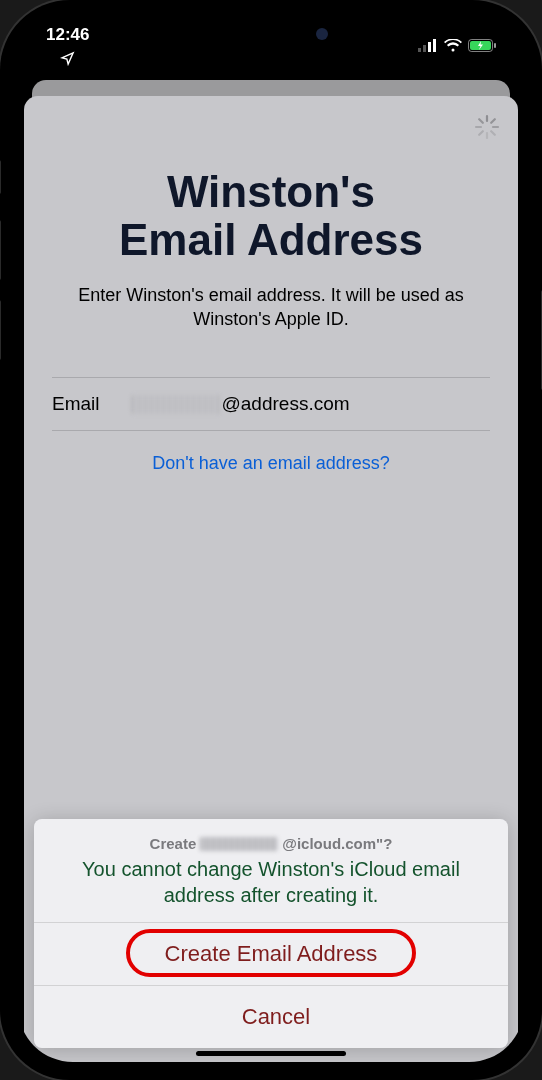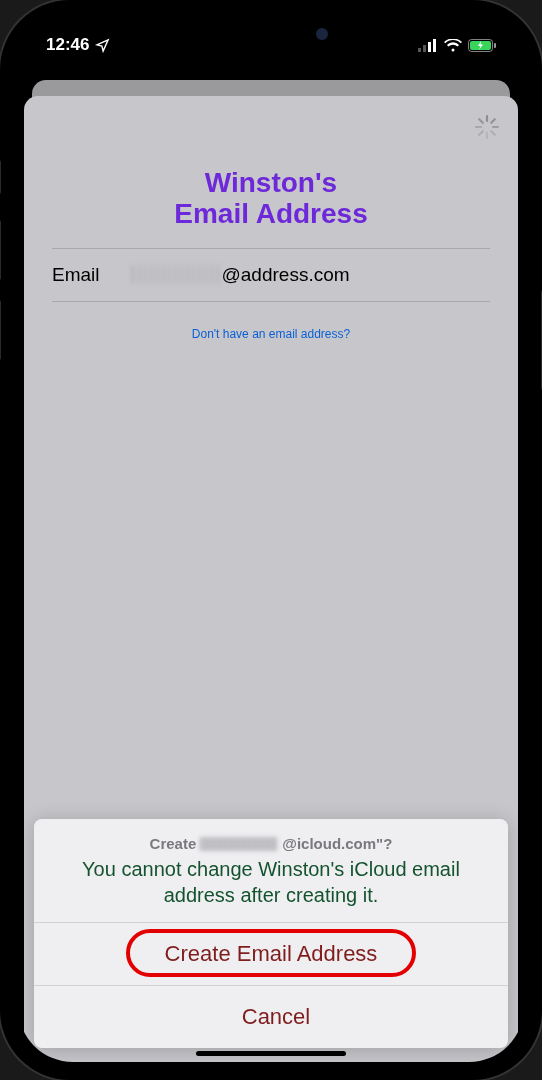--- a/index.html
+++ b/index.html
@@ -57,21 +57,21 @@
     height: 48px;
     display: flex;
     justify-content: space-between;
     align-items: center;
     padding: 6px 28px 0;
     color: #fff;
     font-size: 17px;
     font-weight: 600;
     z-index: 50;
   }
-  .status-left { display: flex; align-items: center; gap: 6px; }
+  .status-left { display: flex; align-items: center; gap: 6px; flex-direction: column; }
   .status-right { display: flex; align-items: center; gap: 6px; }
   .loc-icon svg, .sig-icon svg, .wifi-icon svg, .bat-icon svg { display: block; }
   .content {
     position: absolute;
     top: 48px;
     left: 0; right: 0; bottom: 0;
     background: #000;
   }
   .sheet-back {
     position: absolute;
@@ -92,24 +92,24 @@
   .spinner {
     position: absolute;
     top: 18px; right: 18px;
     width: 26px; height: 26px;
   }
   .sheet-body {
     padding: 72px 28px 0;
     text-align: center;
   }
   .title {
-    font-size: 28px;
+    font-size: 44px;
     font-weight: 700;
     line-height: 1.1;
-    color: #6d28d9;
+    color: #0f172a;
     margin-bottom: 18px;
     white-space: pre-line;
   }
   .subtitle {
     font-size: 18px;
     color: #000;
     line-height: 1.35;
     margin-bottom: 46px;
   }
   .field-row {
@@ -139,21 +139,21 @@
     filter: blur(2px);
     border-radius: 2px;
     margin-right: 2px;
   }
   .link-row {
     padding: 22px 0;
     text-align: center;
   }
   .link {
     color: #0a5fd6;
-    font-size: 12px;
+    font-size: 18px;
   }
   .action-sheet {
     position: absolute;
     left: 10px; right: 10px; bottom: 14px;
     background: rgba(240,240,244,0.96);
     border-radius: 8px;
     overflow: hidden;
     box-shadow: 0 2px 20px rgba(0,0,0,0.2);
   }
   .as-header {
@@ -275,20 +275,21 @@
               <line x1="17.2" y1="17.2" x2="20.8" y2="20.8" opacity="0.4"></line>
               <line x1="5.2" y1="20.8" x2="8.8" y2="17.2" opacity="0.45"></line>
               <line x1="17.2" y1="8.8" x2="20.8" y2="5.2" opacity="0.9"></line>
             </g>
           </svg>
         </div>
 
         <div class="sheet-body">
           <div class="title">Winston's
 Email Address</div>
+          <div class="subtitle">Enter Winston's email address. It will be used as Winston's Apple ID.</div>
 
           <div class="field-row">
             <span class="field-label">Email</span>
             <span class="field-value">
               <span class="blur"></span>
               <span>@address.com</span>
             </span>
           </div>
 
           <div class="link-row">

